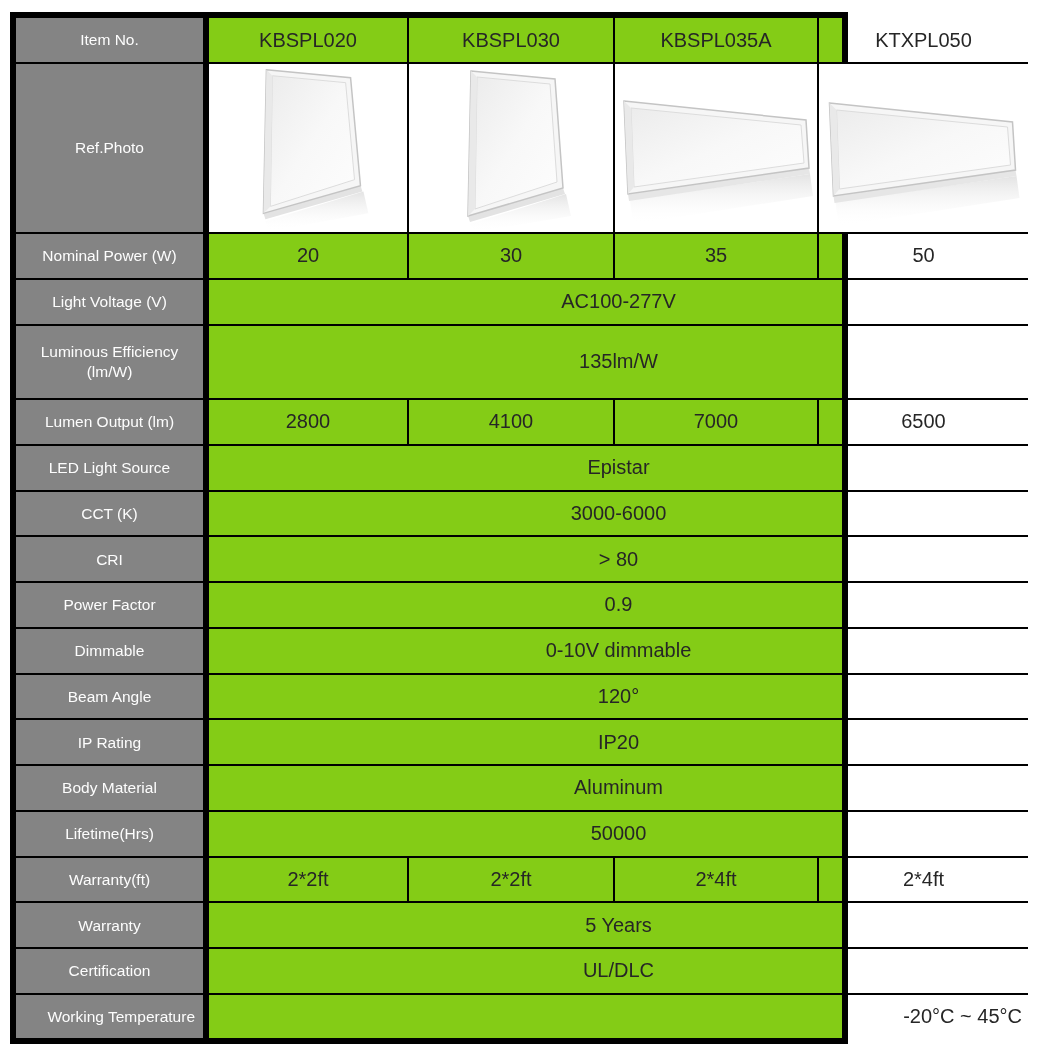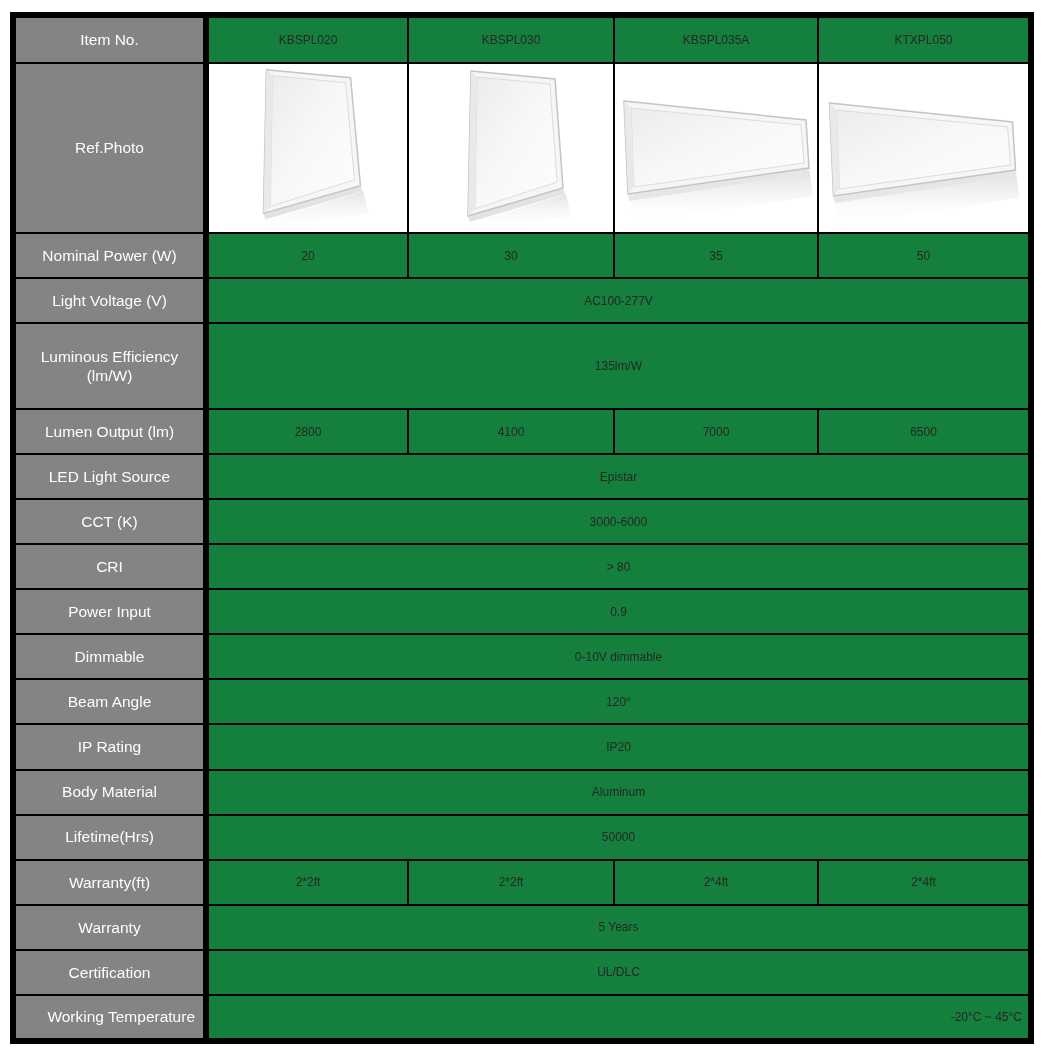--- a/index.html
+++ b/index.html
@@ -14,37 +14,37 @@
     position: relative;
     width: 1043px;
     height: 1054px;
     background: #ffffff;
     overflow: hidden;
   }
   .spec-table-wrap {
     position: absolute;
     left: 10px;
     top: 12px;
-    width: 1024px;
+    width: 838px;
     height: 1032px;
     border: 6px solid #000000;
     box-sizing: border-box;
-    background: #15803d;
+    background: #84cc16;
   }
   table.spec-table {
     width: 100%;
     height: 100%;
     border-collapse: collapse;
     table-layout: fixed;
   }
   td {
     border: 2px solid #000000;
     text-align: center;
     vertical-align: middle;
-    font-size: 12px;
+    font-size: 20px;
     color: #262626;
     padding: 0 6px;
     overflow: hidden;
   }
   
   tr td:first-child { border-left: 0; }
   tr td:last-child  { border-right: 0; }
   tr:first-child td { border-top: 0; }
   tr:last-child td  { border-bottom: 0; text-align: right; }
 
@@ -174,21 +174,21 @@
         <td class="label">CCT (K)</td>
         <td colspan="4">3000-6000</td>
       </tr>
 
       <tr>
         <td class="label">CRI</td>
         <td colspan="4">&gt; 80</td>
       </tr>
 
       <tr>
-        <td class="label">Power Input</td>
+        <td class="label">Power Factor</td>
         <td colspan="4">0.9</td>
       </tr>
 
       <tr>
         <td class="label">Dimmable</td>
         <td colspan="4">0-10V dimmable</td>
       </tr>
 
       <tr>
         <td class="label">Beam Angle</td>

